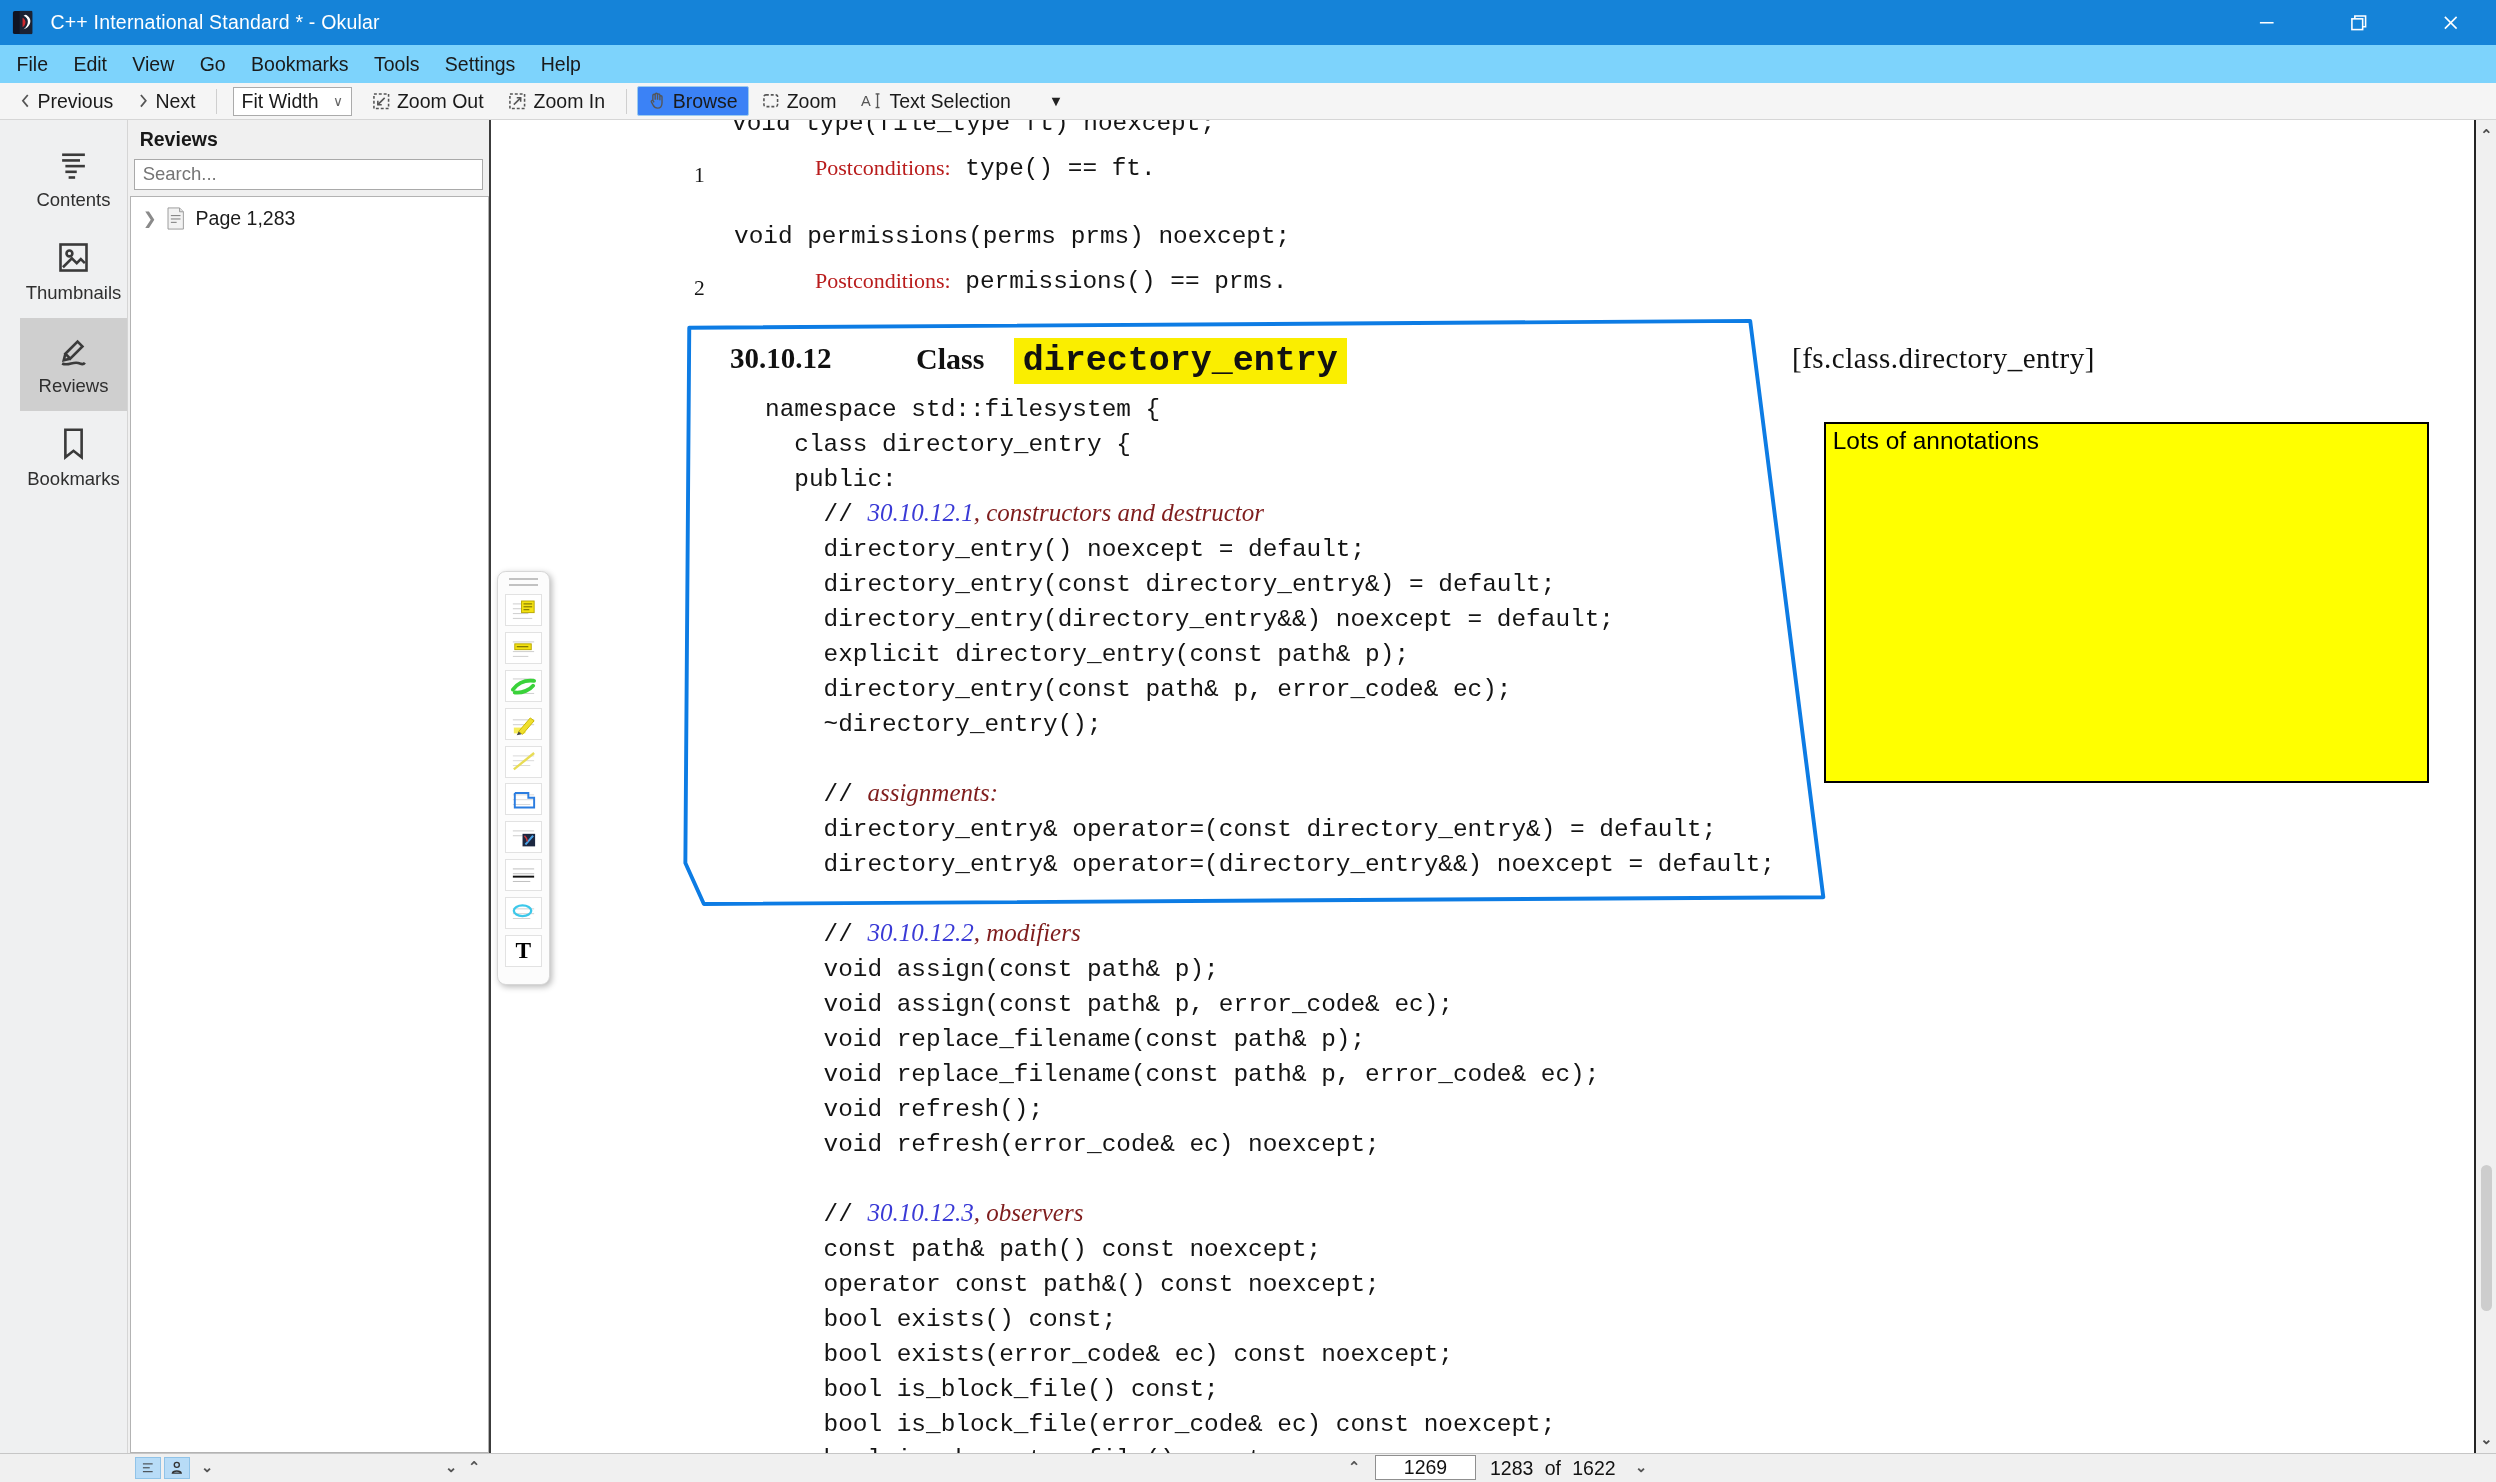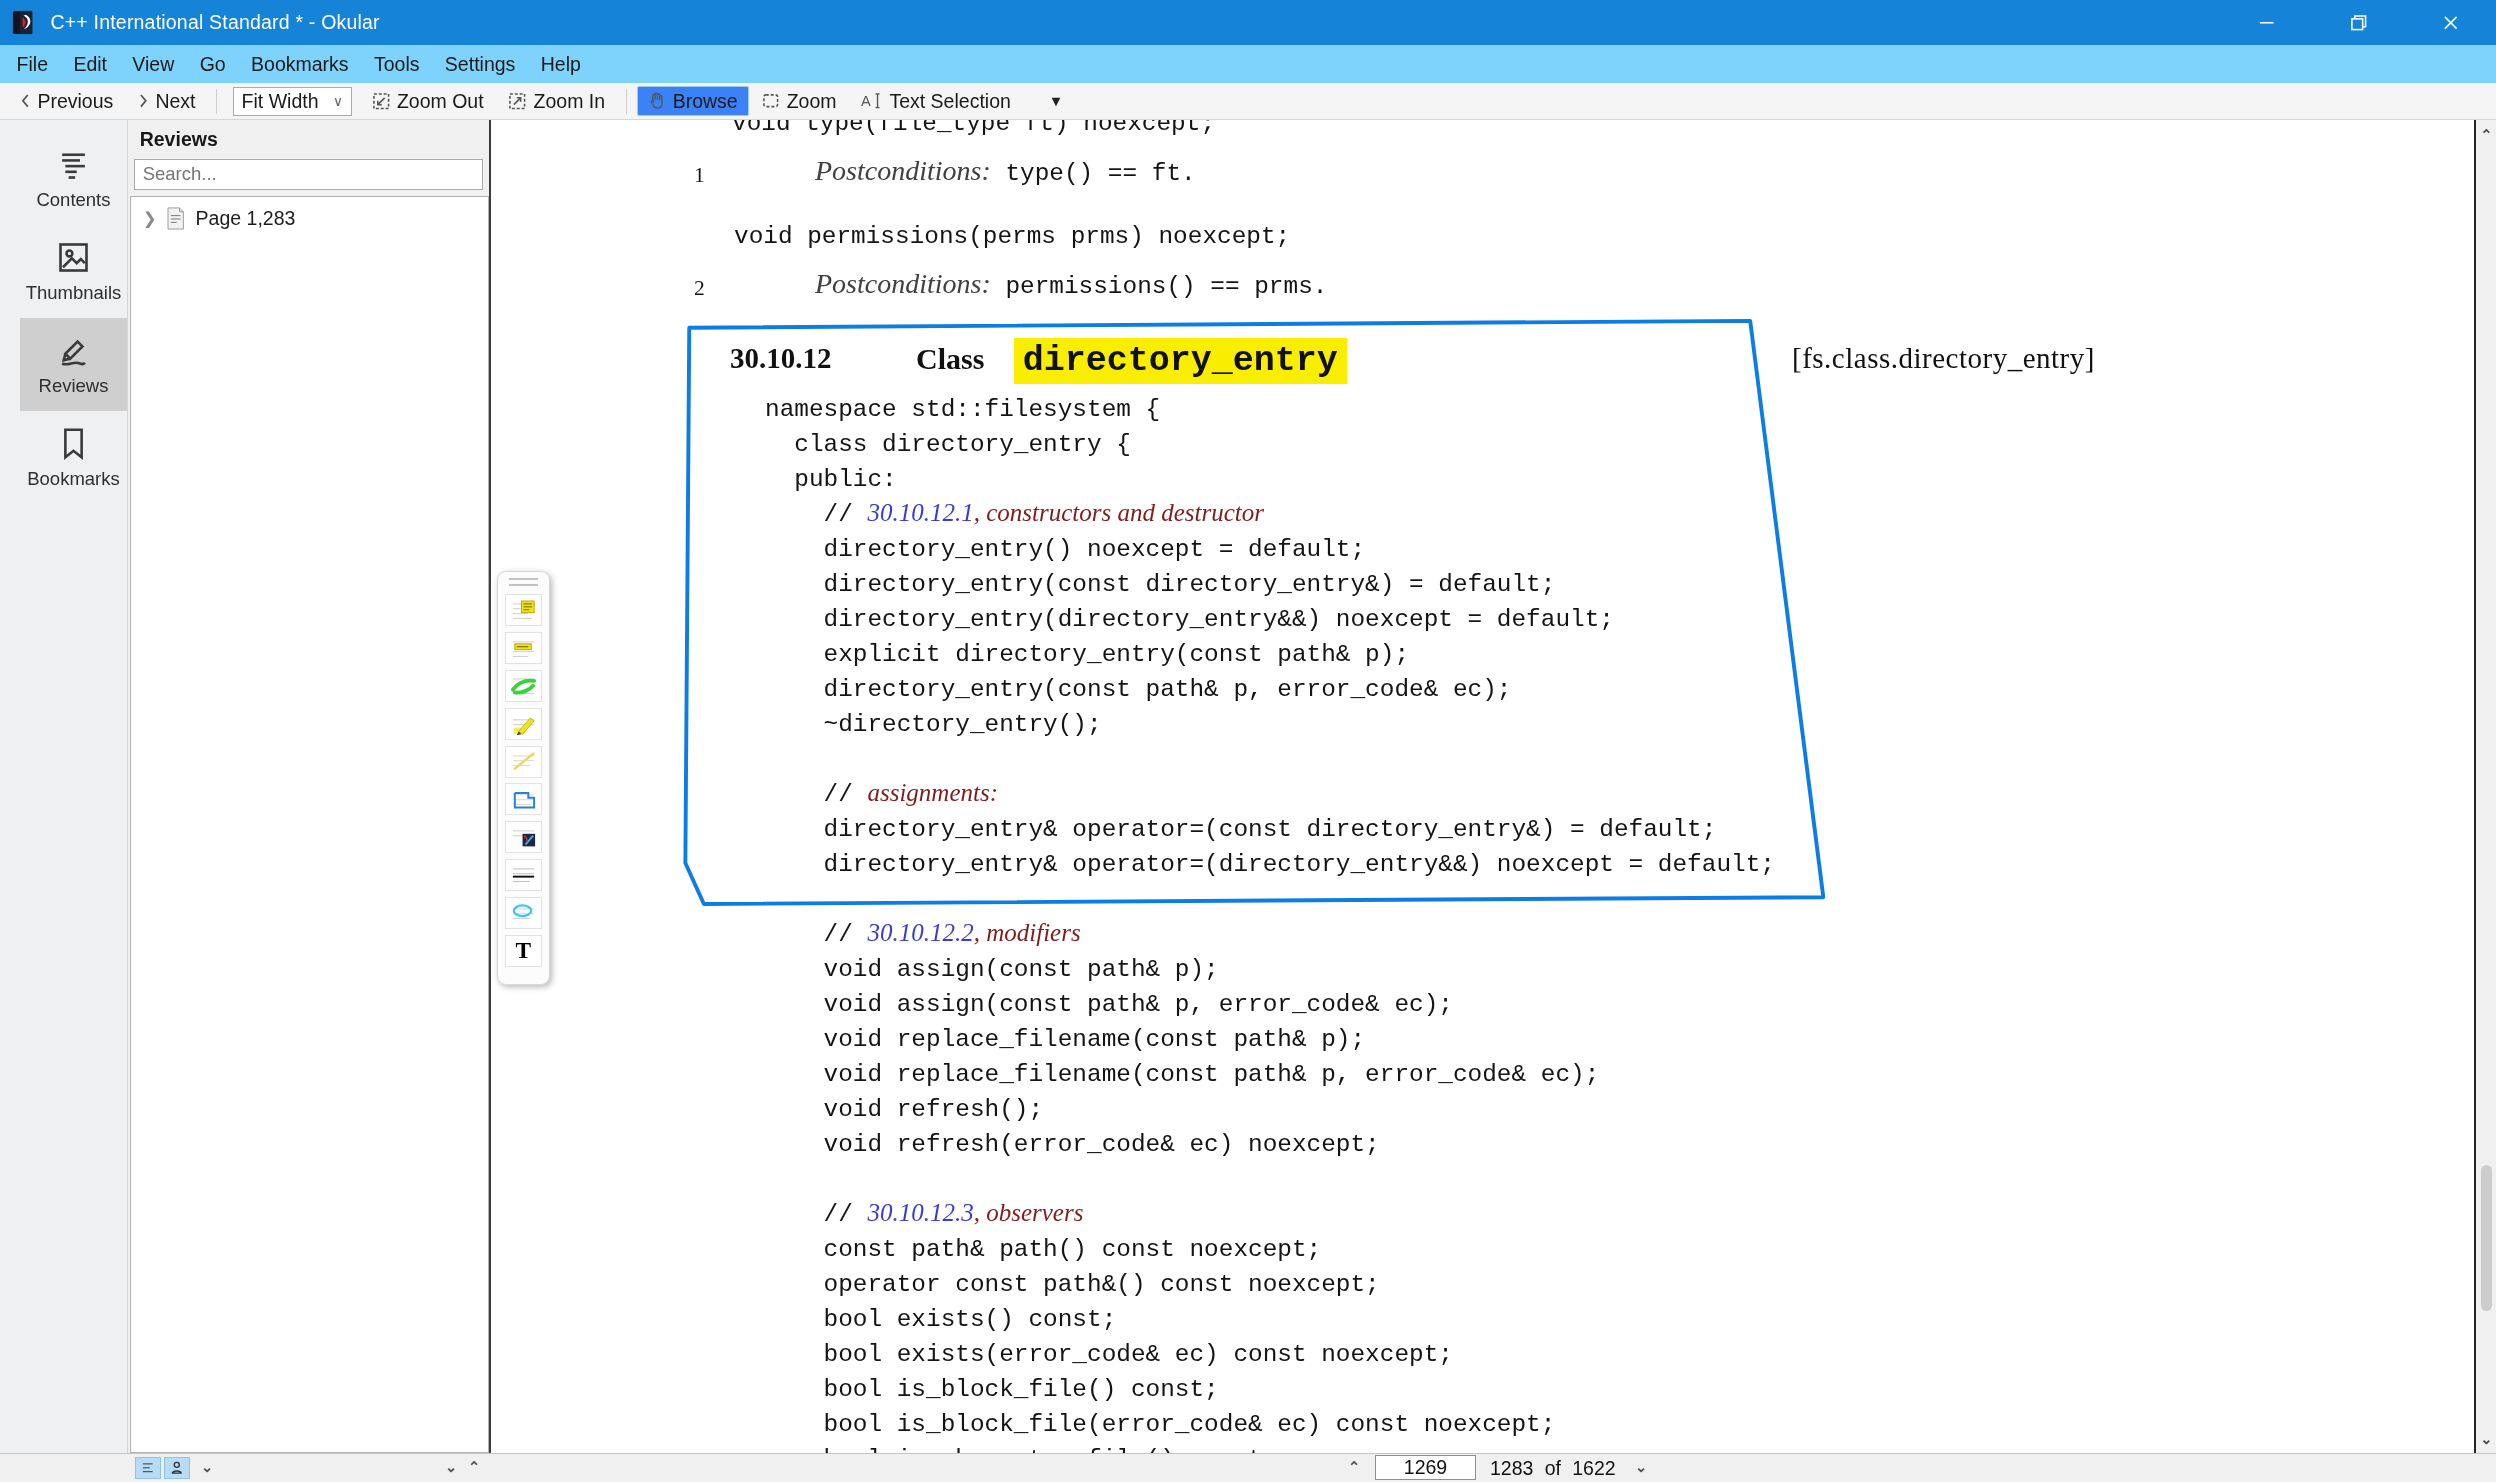--- a/index.html
+++ b/index.html
@@ -41,21 +41,21 @@
   .search-box { margin:2px 5.9px 5.9px 5.9px; height:31px; background:#fff; border:1px solid #a9a9a9; }
   .search-box input { width:100%; height:100%; border:none; outline:none; font-size:18.5px; padding:0 7.8px; color:#222; font-family:Liberation Sans, sans-serif; }
   .tree { flex:1; background:#fff; border:1px solid #b3b3b3; margin:0 0 0 2px; overflow:hidden; }
   .tree-row { display:flex; align-items:center; gap:7.8px; padding:9.8px 5.9px 5.9px 11.7px; font-size:19.5px; color:#1c1c1c; }
   .expander { color:#8a8a8a; font-size:16.6px; }
   .note-doc-icon svg { display:block; }
 
   
   .docarea { flex:1; position:relative; background:#fff; border-left:2px solid #3c3c3c; overflow:hidden; }
   .mono { font-family:"Liberation Mono",monospace; font-size:24.4px; color:#141414; }
-  .it   { font-family:"Liberation Serif",serif; font-style:italic; font-size:28px; color:#404040; }
+  .it   { font-family:"Liberation Serif",serif; font-size:22px; color:#b91c1c; }
   .abs  { position:absolute; white-space:pre; }
   .paranum { font-family:"Liberation Serif",serif; font-size:21.5px; color:#141414; }
 
   .heading { position:absolute; top:222px; left:0; width:100%; height:43px; }
   .h-num  { position:absolute; left:239px; font-family:"Liberation Serif",serif; font-weight:bold; font-size:29px; color:#111; }
   .h-word { position:absolute; left:425px; font-family:"Liberation Serif",serif; font-weight:bold; font-size:30px; color:#111; }
   .h-name { position:absolute; left:523px; top:-3.9px; font-family:"Liberation Mono",monospace; font-weight:bold; font-size:35px; color:#111; background:#faee00; padding:2.9px 8.8px; }
   .h-tag  { position:absolute; left:1301px; font-family:"Liberation Serif",serif; font-size:29px; letter-spacing:0.5px; color:#111; }
 
   .codeblock { position:absolute; left:274px; top:270px; }
@@ -302,20 +302,23 @@
           <div class="codeline"><span class="mono">    bool exists(error_code&amp; ec) const noexcept;</span><span class="mono"></span><span class="cmt-link"></span><span class="cmt-rest"></span></div>
           <div class="codeline"><span class="mono">    bool is_block_file() const;</span><span class="mono"></span><span class="cmt-link"></span><span class="cmt-rest"></span></div>
           <div class="codeline"><span class="mono">    bool is_block_file(error_code&amp; ec) const noexcept;</span><span class="mono"></span><span class="cmt-link"></span><span class="cmt-rest"></span></div>
           <div class="codeline"><span class="mono">    bool is_character_file() const;</span><span class="mono"></span><span class="cmt-link"></span><span class="cmt-rest"></span></div>
         </div>
 
       <svg class="poly-svg" width="1985" height="1333" viewBox="0 0 2035 1367">
         <polygon points="203,213 1291,206 1366,797 218,804 199,762" fill="none" stroke="#0d7ce4" stroke-width="4" stroke-linejoin="round"></polygon>
       </svg>
 
+      <div class="sticky-note">
+        <span>Lots of annotations</span>
+      </div>
 
       <div class="annot-bar">
         <div class="drag-handle"></div>
 
         <div class="tool-btn">
           <svg width="29" height="24.4" viewBox="0 0 30 25">
             <line x1="4" y1="6" x2="26" y2="6" stroke="#cccccc"></line>
               <line x1="4" y1="11" x2="26" y2="11" stroke="#cccccc"></line>
               <line x1="4" y1="16" x2="20" y2="16" stroke="#cccccc"></line>
               <line x1="4" y1="21" x2="24" y2="21" stroke="#cccccc"></line>

